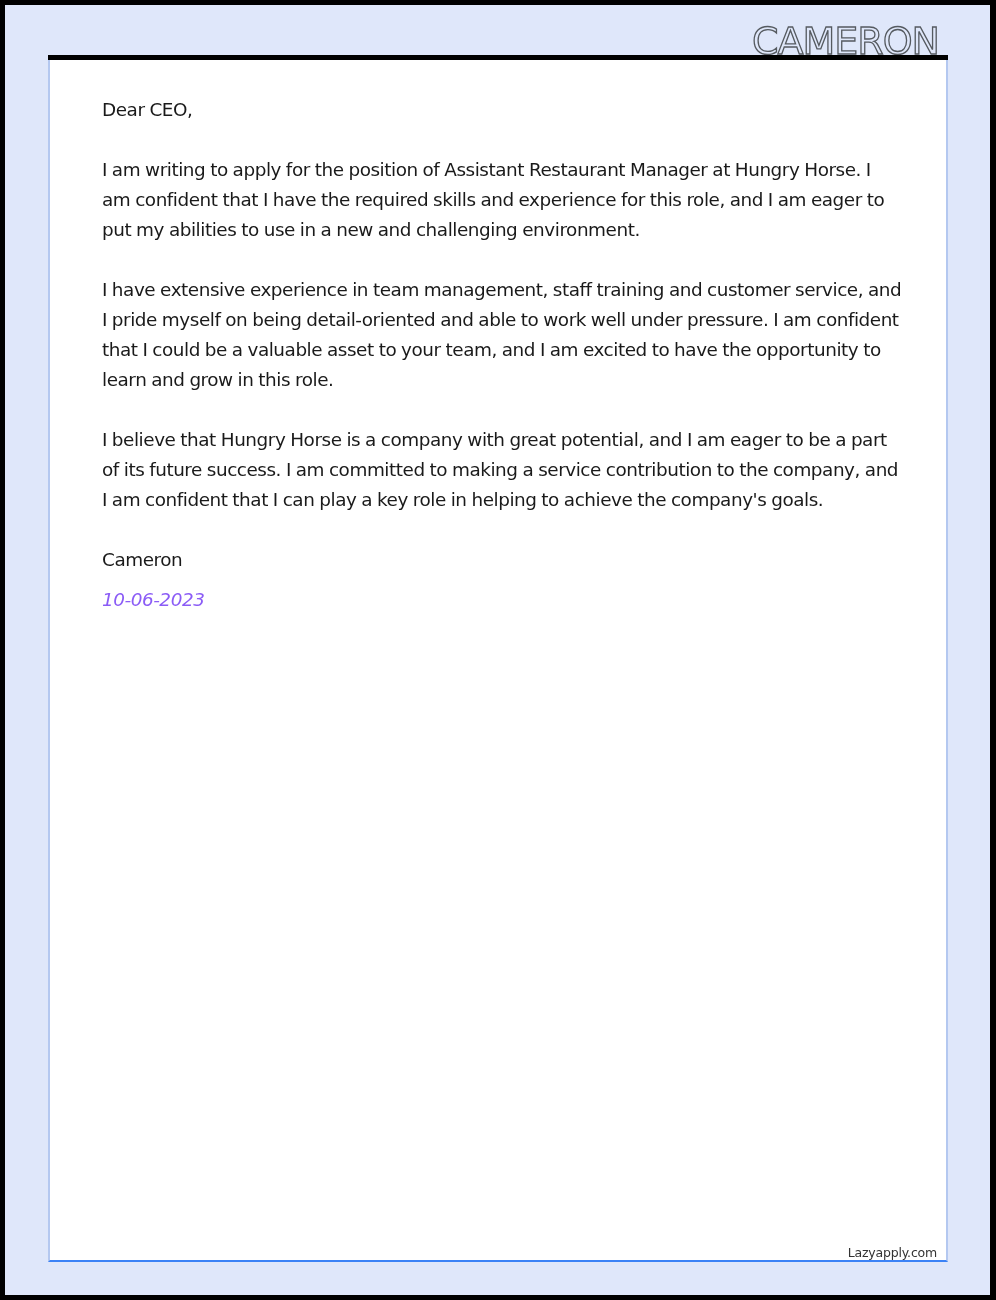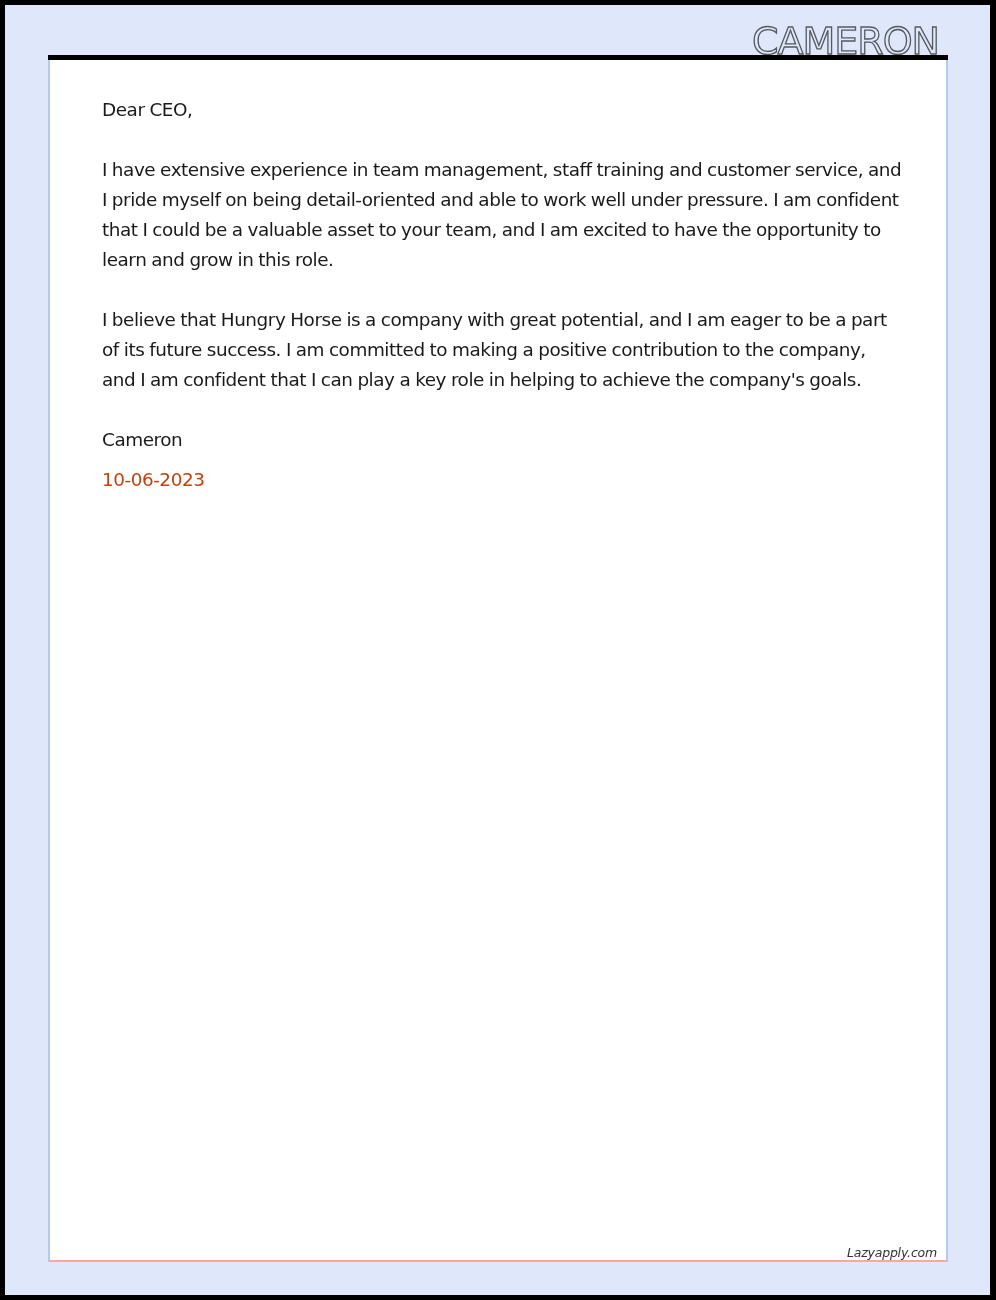--- a/index.html
+++ b/index.html
@@ -24,62 +24,62 @@
       -webkit-text-stroke: 1.3px #555a60;
       line-height: 46px;
     }
     .page {
       position: absolute;
       left: 48px; top: 55px;
       width: 900px; height: 1207px;
       background: #ffffff;
       border-left: 2px solid #b4c8f0;
       border-right: 2px solid #b4c8f0;
-      border-bottom: 2px solid #fca5a5;
+      border-bottom: 2px solid #3b82f6;
       padding-left: 12px;
     }
     .top-rule {
       position: absolute;
       left: 48px; top: 55px;
       width: 900px; height: 5px;
       background: #000000;
     }
     .letter {
       position: absolute;
       left: 52px; top: 40px;
       width: 800px;
       font-size: 18.4px;
       line-height: 30px;
       color: #1a1a1a;
       letter-spacing: -0.45px;
       word-spacing: -0.5px;
     }
     .letter p { margin-bottom: 30px; }
     .letter .name-sign { margin-bottom: 10px; }
-    .letter .date { color: #c2410c; }
+    .letter .date { color: #8b5cf6; font-style: italic; }
     .footer-brand {
       position: absolute;
       right: 9px; bottom: 0px;
       font-size: 12.5px;
       color: #333333;
       letter-spacing: -0.2px;
-      font-style: italic;
     }
   </style>
 </head>
 <body>
 
 <div class="frame">
   <div class="name-header">CAMERON</div>
 </div>
 
 <div class="page">
   <div class="letter">
     <p>Dear CEO,</p>
+    <p>I am writing to apply for the position of Assistant Restaurant Manager at Hungry Horse. I am confident that I have the required skills and experience for this role, and I am eager to put my abilities to use in a new and challenging environment.</p>
     <p>I have extensive experience in team management, staff training and customer service, and I pride myself on being detail-oriented and able to work well under pressure. I am confident that I could be a valuable asset to your team, and I am excited to have the opportunity to learn and grow in this role.</p>
-    <p>I believe that Hungry Horse is a company with great potential, and I am eager to be a part of its future success. I am committed to making a positive contribution to the company, and I am confident that I can play a key role in helping to achieve the company's goals.</p>
+    <p>I believe that Hungry Horse is a company with great potential, and I am eager to be a part of its future success. I am committed to making a service contribution to the company, and I am confident that I can play a key role in helping to achieve the company's goals.</p>
     <p class="name-sign">Cameron</p>
     <p class="date">10-06-2023</p>
   </div>
   <div class="footer-brand">Lazyapply.com</div>
 </div>
 
 <div class="top-rule"></div>
 
 </body></html>

